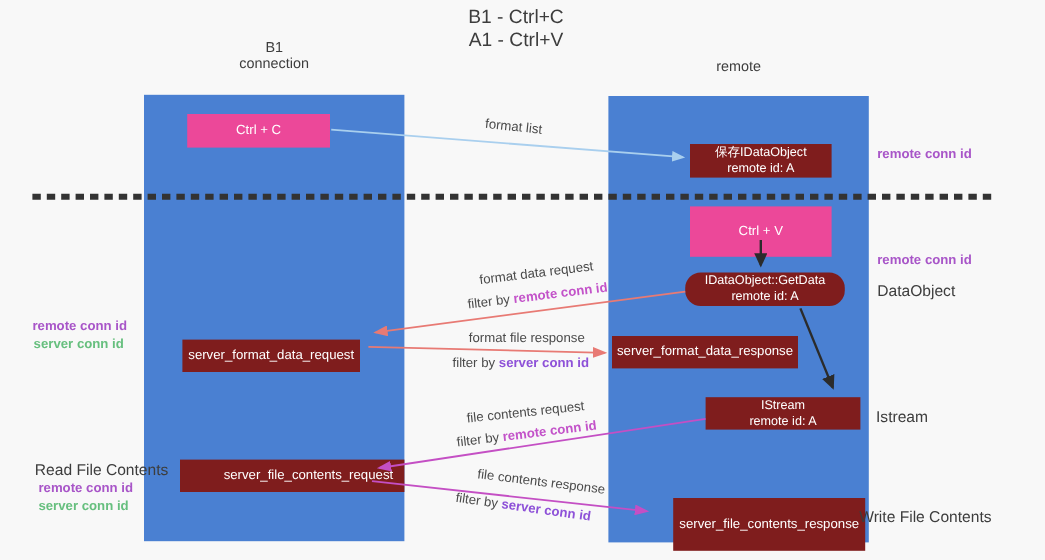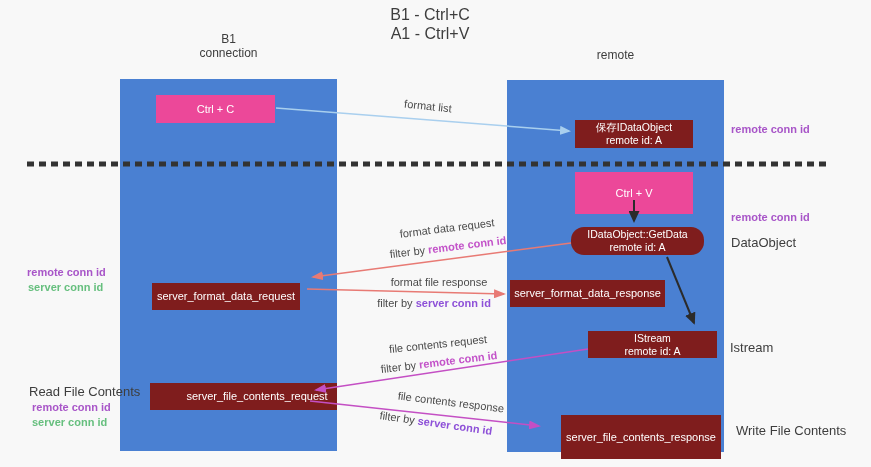--- a/index.html
+++ b/index.html
@@ -26,21 +26,21 @@
   #box-file-req{left:150px;top:383px;width:160px;height:27px;padding-left:27px;}
   #box-file-resp{left:561px;top:415px;width:160px;height:44px;}
   .side{position:absolute;font-size:13px;color:#3d3d3d;z-index:2;white-space:nowrap;}
   .connid{font-size:11px;font-weight:bold;}
   .purple{color:#a855c8;}
   .greentxt{color:#66bf7e;}
   #lbl-remote-top{left:731px;top:123px;}
   #lbl-remote-mid{left:731px;top:211px;}
   #lbl-dataobject{left:731px;top:235px;}
   #lbl-istream{left:730px;top:340px;}
-  #lbl-write{left:736px;top:423px;}
+  #lbl-write{left:716px;top:423px;}
   #lbl-read{left:29px;top:384px;}
   #lbl-remote-l1{left:27px;top:266px;}
   #lbl-server-l1{left:28px;top:281px;}
   #lbl-remote-l2{left:32px;top:401px;}
   #lbl-server-l2{left:32px;top:416px;}
   .flow{position:absolute;font-size:11px;color:#4a4a4a;text-align:center;z-index:2;white-space:nowrap;}
   .key-magenta{color:#c353c9;font-weight:bold;}
   .key-violet{color:#8e51d8;font-weight:bold;}
   #flow-format-list{left:383px;top:100px;width:90px;transform:rotate(6deg);}
   #flow-fmt-req{left:388px;top:222px;width:118px;transform:rotate(-7deg);}

